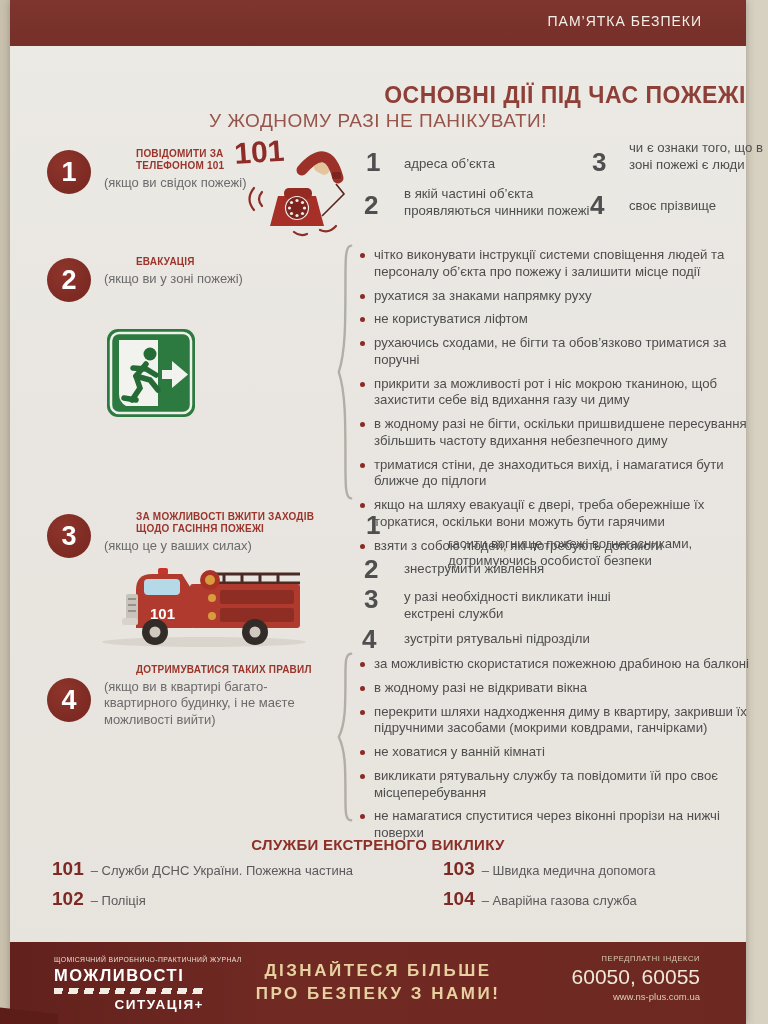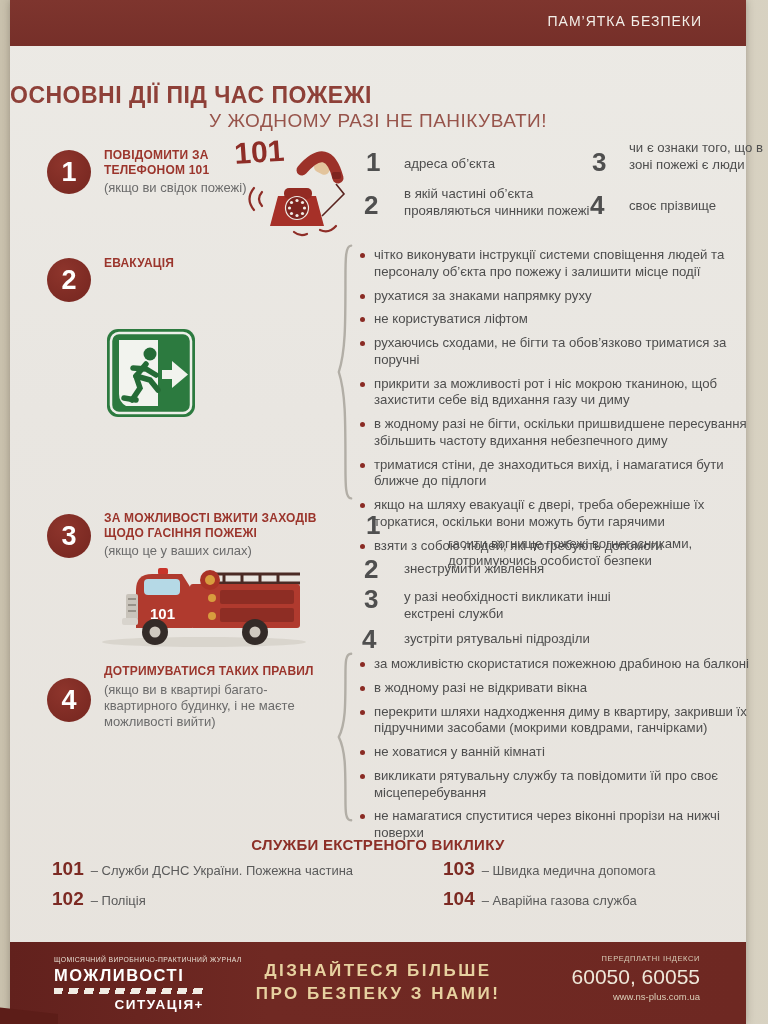--- a/index.html
+++ b/index.html
@@ -4,27 +4,27 @@
 <style>
   html,body{margin:0;padding:0;width:768px;height:1024px;overflow:hidden;
     font-family:"Liberation Sans","DejaVu Sans",sans-serif;background:#cfc8b6;}
   #stage{position:relative;width:768px;height:1024px;background:linear-gradient(90deg,#cac2ae 0%,#d4cdbc 55%,#d8d2c2 100%);padding-left:44px;}
   #poster{position:absolute;left:10px;top:0;width:736px;height:1024px;
     background:linear-gradient(180deg,#eceae5 0%,#e9e6e1 40%,#e7e3dd 100%);
     box-shadow:0 0 8px rgba(60,50,40,.35);}
   .band{position:absolute;left:0;top:0;width:100%;height:46px;
     background:linear-gradient(180deg,#7e352e 0%,#762f29 100%);}
   .band-label{position:absolute;right:44px;top:13px;color:#f3efe9;font-size:14px;letter-spacing:1px;font-weight:400;}
-  .title{position:absolute;left:0;top:82px;width:100%;text-align:left;color:#8e4038;font-size:23px;font-weight:bold;letter-spacing:.5px;}
+  .title{position:absolute;left:0;top:82px;width:100%;text-align:right;color:#8e4038;font-size:23px;font-weight:bold;letter-spacing:.5px;}
   .subtitle{position:absolute;left:0;top:110px;width:100%;text-align:center;color:#97544b;font-size:19px;letter-spacing:.5px;}
   .circle{position:absolute;width:44px;height:44px;border-radius:50%;
     background:radial-gradient(circle at 38% 32%,#8e352c 0%,#7c2a23 70%);
     color:#fff;font-size:27px;font-weight:bold;display:flex;align-items:center;justify-content:center;}
   .sec-head{position:absolute;}
-  .sec-head .h{color:#9b352c;font-size:12px;font-weight:bold;line-height:1.22;letter-spacing:.2px;}
+  .sec-head .h{color:#9b352c;font-size:10px;font-weight:bold;line-height:1.22;letter-spacing:.2px;margin-left:32px;}
   .sec-head .n{color:#6b6b6b;font-size:13px;line-height:1.25;margin-top:3px;}
   .bignum{position:absolute;color:#4f4f4f;font-size:26px;font-weight:bold;line-height:1;}
   .itxt{position:absolute;color:#4e4e4e;font-size:13.2px;line-height:1.27;}
   .blist{position:absolute;}
   .bullet{display:flex;gap:9px;margin-bottom:7px;}
   .dot{width:5px;height:5px;border-radius:50%;background:#8a2b24;margin-top:6px;flex:none;}
   .btxt{color:#4e4e4e;font-size:13.2px;line-height:1.27;}
   .brace{position:absolute;}
   .icon-abs{position:absolute;}
   .em-title{position:absolute;left:0;top:836px;width:100%;text-align:center;color:#8c2f27;font-size:15px;font-weight:bold;letter-spacing:.3px;}
@@ -100,20 +100,21 @@
   <div class="bignum" style="left:354px;top:192px;">2</div>
   <div class="itxt" style="left:394px;top:186px;width:190px;">в якій частині об’єкта проявляються чинники пожежі</div>
   <div class="bignum" style="left:582px;top:149px;">3</div>
   <div class="itxt" style="left:619px;top:140px;width:140px;">чи є ознаки того, що в зоні пожежі є люди</div>
   <div class="bignum" style="left:580px;top:192px;">4</div>
   <div class="itxt" style="left:619px;top:198px;width:145px;">своє прізвище</div>
 
   <div class="circle" style="left:37px;top:258px;">2</div>
   <div class="sec-head" style="left:94px;top:256px;width:220px;">
     <div class="h">ЕВАКУАЦІЯ</div>
+    <div class="n">(якщо ви у зоні пожежі)</div>
   </div>
 
   <div class="icon-abs" style="left:96px;top:328px;width:90px;height:90px;">
     <svg width="90" height="90" viewBox="0 0 90 90">
       <rect x="1" y="1" width="88" height="88" rx="11" fill="#2c7a3f"></rect>
       <rect x="5" y="5" width="80" height="80" rx="8" fill="none" stroke="#eef0ea" stroke-width="2.5"></rect>
       <path d="M 13 12 L 52 12 L 52 78 L 20 78 Q 13 74 13 66 Z" fill="#f2f3ee"></path>
       <g stroke="#256b36" stroke-width="5.5" stroke-linecap="round" fill="none">
         <path d="M 40 36 L 30 48 L 34 60 L 26 72"></path>
         <path d="M 30 48 L 44 52 L 52 62"></path>

